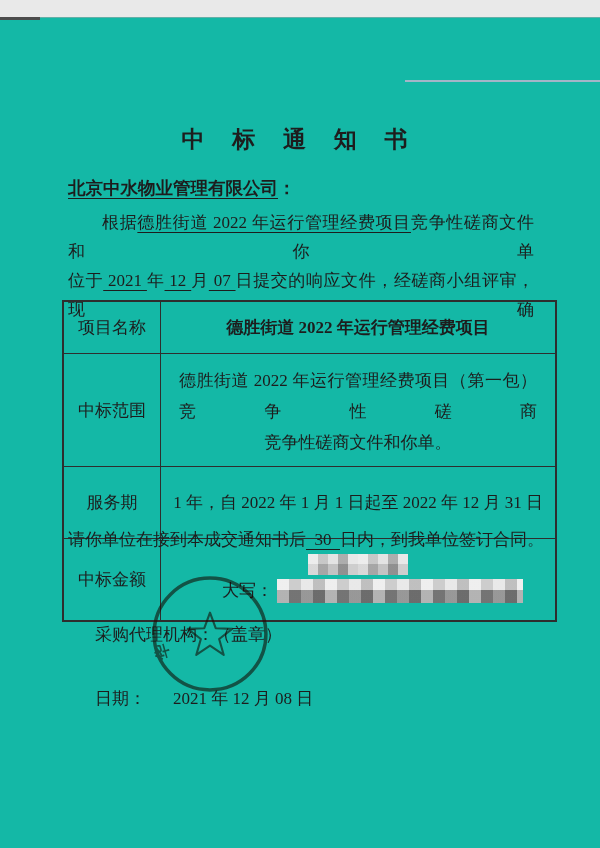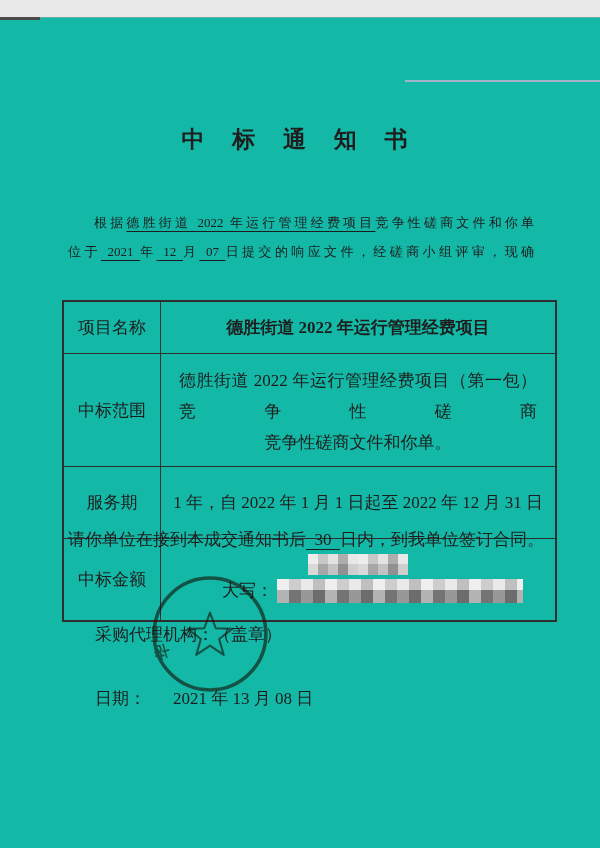--- a/index.html
+++ b/index.html
@@ -13,21 +13,21 @@
   .scan-top-line{position:absolute;left:0;top:0;width:600px;height:1px;background:#a8a8a8;opacity:.55;}
   .scan-top-corner{position:absolute;left:0;top:0;width:40px;height:3px;background:#4c4c4c;}
   .scan-pink-line{position:absolute;left:405px;top:63px;width:195px;height:2px;opacity:.65;}
   
   .doc-title{position:absolute;left:0;top:107px;width:100%;text-align:center;
     font-size:23px;font-weight:bold;letter-spacing:11px;white-space:nowrap;}
   
   .addressee{position:absolute;left:68px;top:159px;font-size:17.5px;font-weight:bold;}
   .u{ text-decoration:underline;text-underline-offset:4px;text-decoration-thickness:1px;}
   
-  .para{position:absolute;left:68px;top:191px;width:466px;font-size:13px;}
+  .para{position:absolute;left:68px;top:191px;width:466px;font-size:17px;}
   .pline{line-height:29px;text-align:justify;text-align-last:justify;}
   .pline.indent{text-indent:2em;}
   .pline.last{text-align:left;text-align-last:left;}
   
   table.award{position:absolute;left:62px;top:283px;width:458px;border-collapse:collapse;
     table-layout:fixed;font-size:17px;}
   table.award td{border:1px solid #2e2e2e;vertical-align:middle;padding:8px;}
   table.award{border:2px solid #2e2e2e;}
   td.lbl{width:80px;text-align:center;}
   td.val{width:378px;text-align:center;}
@@ -59,20 +59,21 @@
 <body>
 
 <div class="page">
 
   <div class="scan-top-line"></div>
   <div class="scan-top-corner"></div>
   <div class="scan-pink-line" style="background:#efb3da;"></div>
 
   <div class="doc-title">中 标 通 知 书</div>
 
+  <div class="addressee"><span class="u">北京中水物业管理有限公司</span><span>：</span></div>
 
   <div class="para">
     <div class="pline indent"><span>根据</span><span class="u">德胜街道 2022 年运行管理经费项目</span><span>竞争性磋商文件和你单</span></div>
     <div class="pline"><span>位于</span><span class="u">&nbsp;2021&nbsp;</span><span>年</span><span class="u">&nbsp;12&nbsp;</span><span>月</span><span class="u">&nbsp;07&nbsp;</span><span>日提交的响应文件，经磋商小组评审，现确</span></div>
   </div>
 
   <table class="award">
     <tbody>
         <tr>
       <td class="lbl" style="height:35px;">项目名称</td>
@@ -110,15 +111,15 @@
     <defs>
       <path id="ringPath" d="M15,60 a45,45 0 1,1 90,0 a45,45 0 1,1 -90,0"></path>
     </defs>
     <circle cx="60" cy="60" r="55" fill="none" stroke="#d6544a" stroke-width="3.4"></circle>
     <path d="M60,39 L65.6,54.3 L81.9,54.9 L69.0,64.9 L73.5,80.6 L60,71.5 L46.5,80.6 L51.0,64.9 L38.1,54.9 L54.4,54.3 Z" fill="none" stroke="#d6544a" stroke-width="2.1" stroke-linejoin="round"></path>
     <text font-size="15.5" font-weight="bold" letter-spacing="8.1" fill="#d6544a" font-family="Liberation Serif, DejaVu Serif, serif">
       <textPath href="#ringPath" startOffset="258"><tspan>华诚博远工程咨询有限公司</tspan></textPath>
     </text>
   </svg>
 
-  <div class="dateline"><span>日期：</span><span class="date-value">2021 年 13 月 08 日</span></div>
+  <div class="dateline"><span>日期：</span><span class="date-value">2021 年 12 月 08 日</span></div>
 
 </div>
 
 </body></html>

